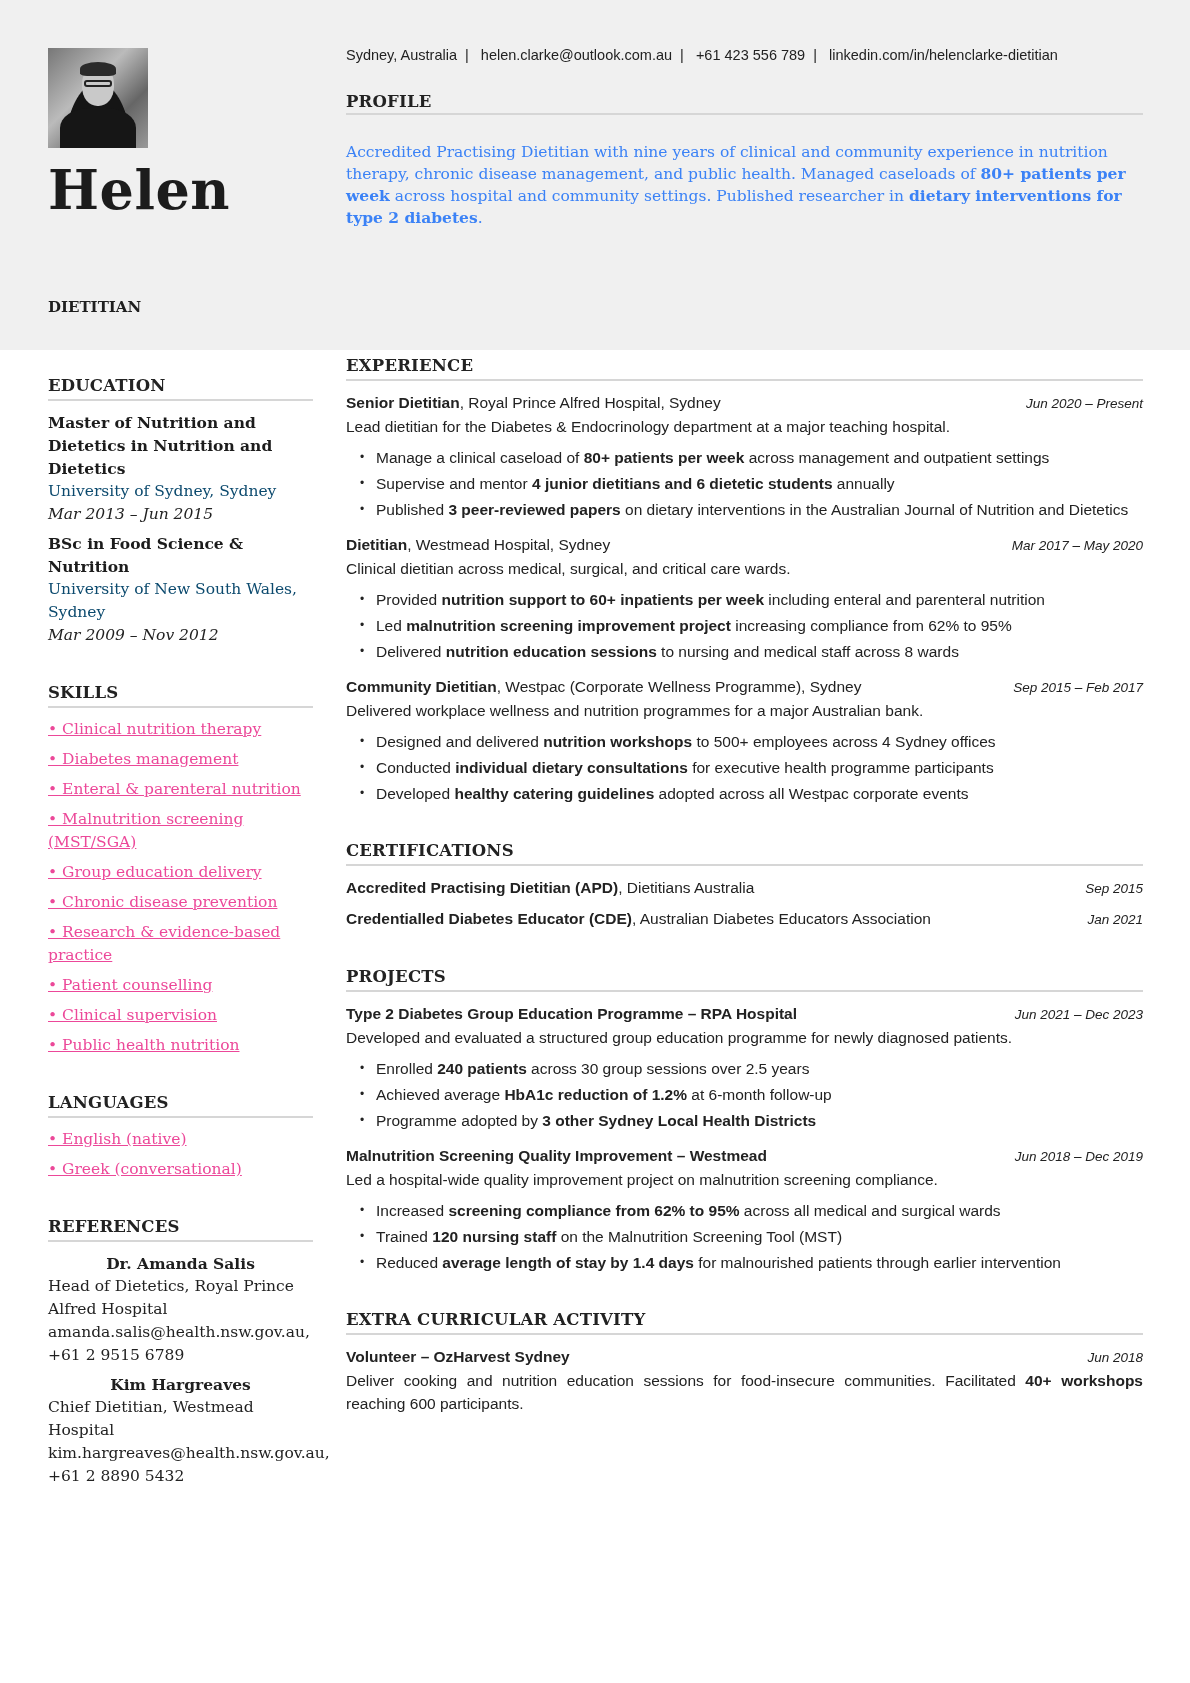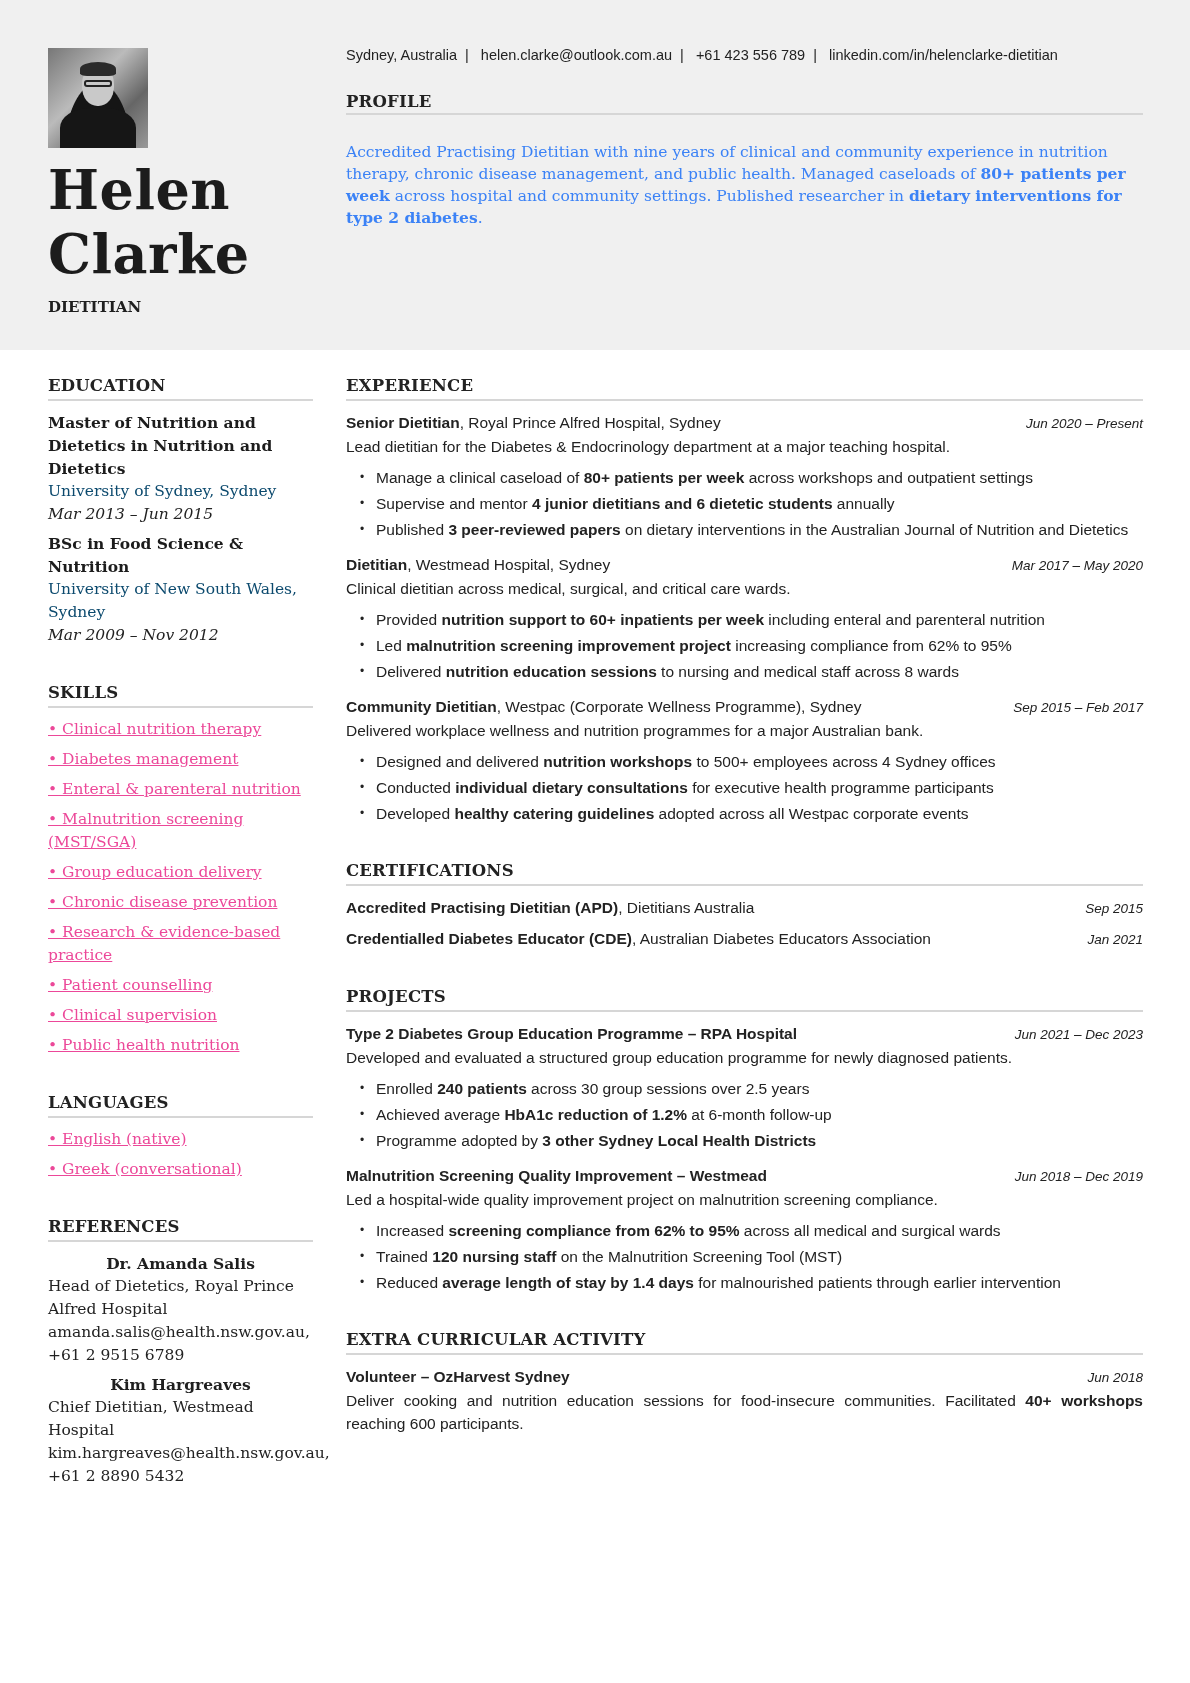--- a/index.html
+++ b/index.html
@@ -21,21 +21,21 @@
   .profile p { font-size: 15.5px; line-height: 22px; color: #3b82f6; }
   .left { position: absolute; left: 48px; top: 374px; width: 265px; font-size: 15.5px; line-height: 23px; }
   .left .section { margin-bottom: 34px; }
   .edu-degree { font-weight: bold; color: #1c1c1c; }
   .edu-school { color: #0c4a6e; }
   .edu-dates { font-style: italic; color: #222; margin-bottom: 6px; }
   .list-item { margin-bottom: 7px; color: #ec4899; text-decoration: underline; }
   .ref-name { font-weight: bold; text-align: center; }
   .ref-line { color: #222; }
   .ref { margin-bottom: 6px; }
-  .right { position: absolute; left: 346px; top: 374px; width: 797px; font-family: "Liberation Sans", sans-serif; font-size: 15.5px; line-height: 23px; color: #222; }
+  .right { position: absolute; left: 346px; top: 354px; width: 797px; font-family: "Liberation Sans", sans-serif; font-size: 15.5px; line-height: 23px; color: #222; }
   .right .sec-title { font-family: "DejaVu Serif", serif; }
   .right .section { margin-bottom: 34px; }
   .entry { margin-bottom: 12px; }
   .entry-head { display: flex; justify-content: space-between; align-items: baseline; }
   .entry-head .title b { font-weight: bold; }
   .entry-date { font-style: italic; font-size: 13.5px; white-space: nowrap; }
   .entry-desc { margin-bottom: 8px; }
   ul.bullets { list-style: none; padding-left: 14px; }
   ul.bullets li { position: relative; padding-left: 16px; margin-bottom: 3px; }
   ul.bullets li::before { content: "•"; position: absolute; left: 0; top: 0; font-size: 12px; }
@@ -49,21 +49,20 @@
 
 <div class="photo">
   <div class="body"></div>
   <div class="face"></div>
   <div class="hair"></div>
   <div class="glasses"></div>
 </div>
 
 <div class="name">
   <div>Helen</div>
-  <div>Clarke</div>
 </div>
 <div class="role">DIETITIAN</div>
 
 <div class="contact">
   <span>Sydney, Australia</span>
   <span class="sep">|</span>
   <span>helen.clarke@outlook.com.au</span>
   <span class="sep">|</span>
   <span>+61 423 556 789</span>
   <span class="sep">|</span>
@@ -129,21 +128,21 @@
   <div class="section">
     <div class="sec-title">EXPERIENCE</div>
     <div id="experience-list">
         <div class="entry">
           <div class="entry-head">
             <span class="title"><b>Senior Dietitian</b><span>, Royal Prince Alfred Hospital, Sydney</span></span>
             <span class="entry-date">Jun 2020 – Present</span>
           </div>
           <div class="entry-desc">Lead dietitian for the Diabetes &amp; Endocrinology department at a major teaching hospital.</div>
           <ul class="bullets">
-            <li><span>Manage a clinical caseload of </span><b>80+ patients per week</b><span> across workshops and outpatient settings</span></li>
+            <li><span>Manage a clinical caseload of </span><b>80+ patients per week</b><span> across management and outpatient settings</span></li>
             <li><span>Supervise and mentor </span><b>4 junior dietitians and 6 dietetic students</b><span> annually</span></li>
             <li><span>Published </span><b>3 peer-reviewed papers</b><span> on dietary interventions in the Australian Journal of Nutrition and Dietetics</span></li>
           </ul>
         </div>
         <div class="entry">
           <div class="entry-head">
             <span class="title"><b>Dietitian</b><span>, Westmead Hospital, Sydney</span></span>
             <span class="entry-date">Mar 2017 – May 2020</span>
           </div>
           <div class="entry-desc">Clinical dietitian across medical, surgical, and critical care wards.</div>

